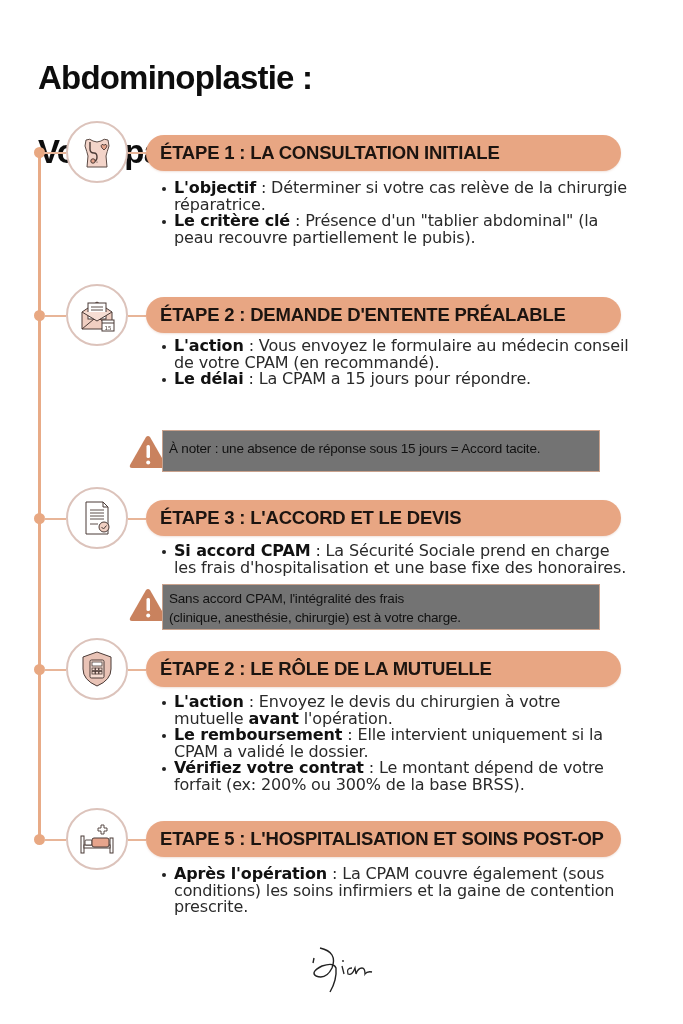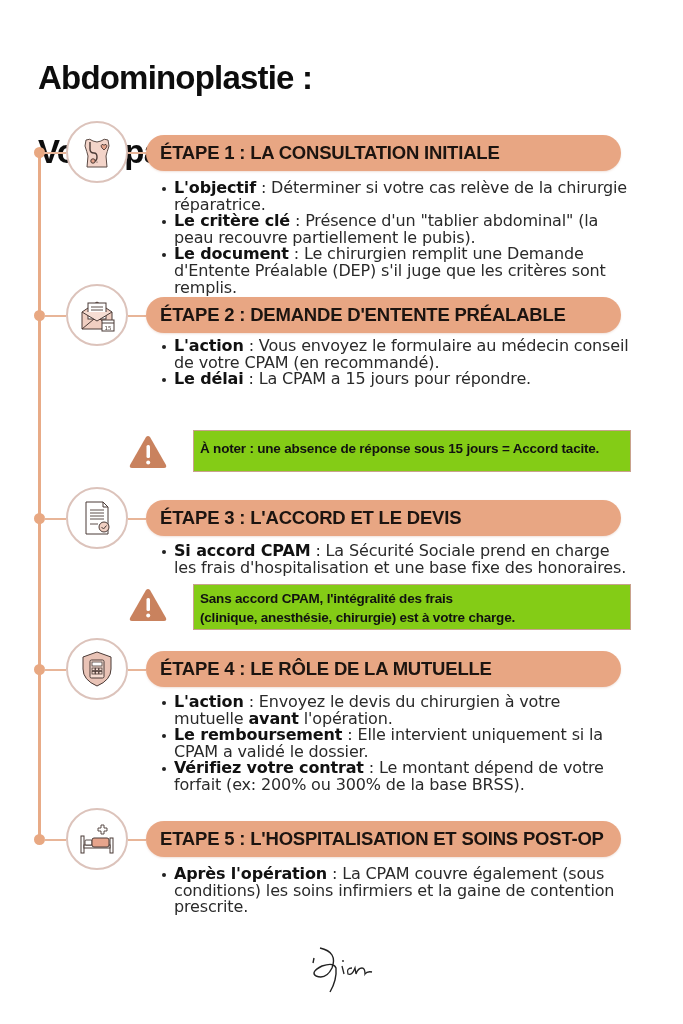--- a/index.html
+++ b/index.html
@@ -54,23 +54,23 @@
       position: relative; padding-left: 14px;
       font-size: 16px; line-height: 16.6px; color: #2a2a2a; letter-spacing: -0.15px;
     }
     .bullets li::before {
       content: ""; position: absolute; left: 2px; top: 7px; width: 4px; height: 4px;
       border-radius: 50%; background: #222;
     }
     .bullets li b { font-weight: 700; color: #111; }
 
     .callout {
-      position: absolute; left: 160px; border: 1.5px solid #c9a28d; background: #84cc16;
-      font-family: "Liberation Sans", sans-serif; font-weight: 700; color: #111;
-      font-size: 13.5px; letter-spacing: -0.2px; margin-left: 31px;
+      position: absolute; left: 160px; border: 1.5px solid #c9a28d; background: #737373;
+      font-family: "Liberation Sans", sans-serif; font-weight: 400; color: #111;
+      font-size: 13.5px; letter-spacing: -0.2px;
     }
     .callout .line { display: block; }
     .warn {
       position: absolute; width: 40px; height: 34px;
     }
     .warn svg { width: 40px; height: 34px; }
 
     .signature { position: absolute; left: 300px; top: 940px; width: 90px; height: 60px; }
   </style>
 </head>
@@ -95,21 +95,20 @@
       <circle cx="20" cy="30" r="0.6" fill="#4a3a36"></circle>
     </svg>
   </div>
   <div class="node-arm-right" style="top:152px"></div>
   <div class="step-pill" style="top:135px">
     <span>ÉTAPE 1 : LA CONSULTATION INITIALE</span>
   </div>
   <ul class="bullets" style="top:180px">
     <li><b>L'objectif</b><span> : </span><span>Déterminer si votre cas relève de la chirurgie réparatrice.</span></li>
     <li><b>Le critère clé</b><span> : </span><span>Présence d'un "tablier abdominal" (la peau recouvre partiellement le pubis).</span></li>
-    <li><b>Le document</b><span> : </span><span>Le chirurgien remplit une Demande d'Entente Préalable (DEP) s'il juge que les critères sont remplis.</span></li>
   </ul>
 </section>
 
 <section class="step" style="top:0">
   <div class="node-dot" style="top:310px"></div>
   <div class="node-arm" style="top:315px"></div>
   <div class="icon-circle" style="top:284px">
     <svg viewBox="0 0 40 40">
       <path d="M5 17 L20 7 L35 17 L35 34 L5 34 Z" fill="#f0cfc2" stroke="#4a3a36" stroke-width="1"></path>
       <rect x="11" y="8" width="18" height="16" fill="#ffffff" stroke="#4a3a36" stroke-width="1"></rect>
@@ -192,21 +191,21 @@
           <rect x="18.5" y="19" width="3" height="2.5"></rect>
           <rect x="22" y="19" width="3" height="2.5"></rect>
         <rect x="15" y="22.5" width="3" height="2.5"></rect>
           <rect x="18.5" y="22.5" width="3" height="2.5"></rect>
           <rect x="22" y="22.5" width="3" height="2.5"></rect>
       </g>
     </svg>
   </div>
   <div class="node-arm-right" style="top:669px"></div>
   <div class="step-pill" style="top:651px">
-    <span>ÉTAPE 4 : LE RÔLE DE LA MUTUELLE</span>
+    <span>ÉTAPE 2 : LE RÔLE DE LA MUTUELLE</span>
   </div>
   <ul class="bullets" style="top:694px">
     <li><b>L'action</b><span> : </span><span>Envoyez le devis du chirurgien à votre mutuelle </span><b>avant</b><span> l'opération.</span></li>
     <li><b>Le remboursement</b><span> : </span><span>Elle intervient uniquement si la CPAM a validé le dossier.</span></li>
     <li><b>Vérifiez votre contrat</b><span> : </span><span>Le montant dépend de votre forfait (ex: 200% ou 300% de la base BRSS).</span></li>
   </ul>
 </section>
 
 <section class="step" style="top:0">
   <div class="node-dot" style="top:834px"></div>

